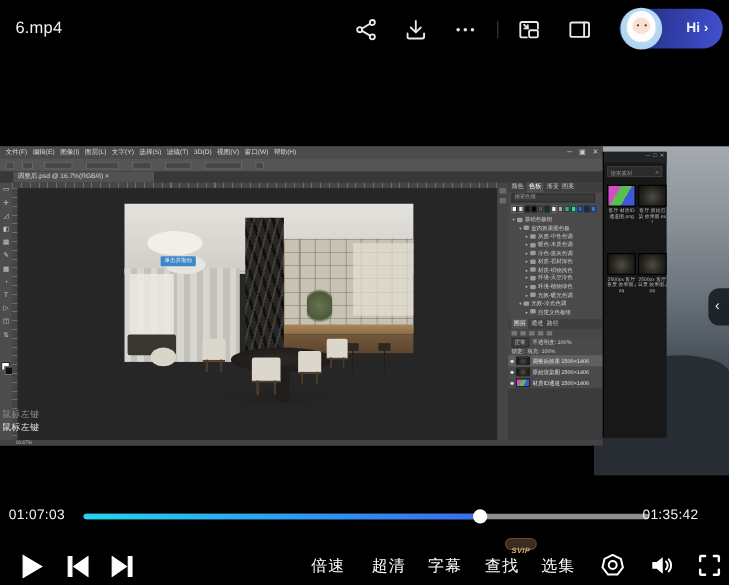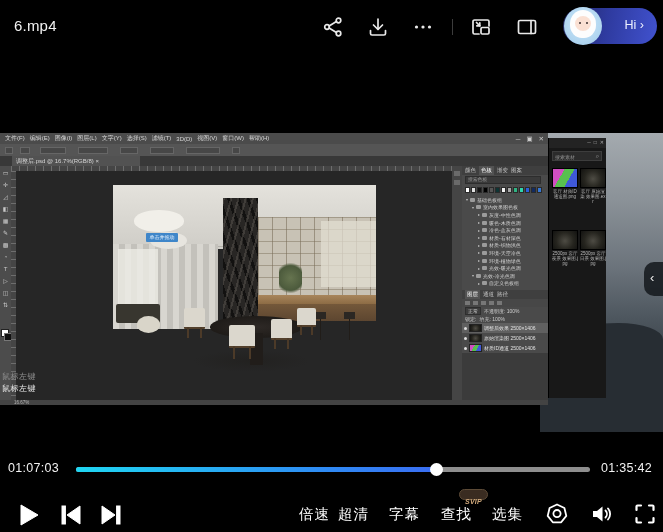--- a/index.html
+++ b/index.html
@@ -6,21 +6,21 @@
   #app{position:relative;width:663px;height:532px;background:#000;overflow:hidden;
        font-family:"Liberation Sans","DejaVu Sans",sans-serif;color:#fff;}
   .abs{position:absolute;}
   
   .title{left:14px;top:17px;font-size:15px;color:#f2f2f2;letter-spacing:.2px;}
   .topicon{top:16px;width:22px;height:22px;cursor:pointer;}
   .topicon svg{width:22px;height:22px;stroke:#e9e9e9;fill:none;stroke-width:1.7;stroke-linecap:round;stroke-linejoin:round;}
   .tdivider{left:452px;top:19px;width:1px;height:16px;background:#3c3c3c;}
   .pill{left:563px;top:8px;width:94px;height:36px;border-radius:18px;
         background:linear-gradient(100deg,#23285e 0%,#2e3a9e 45%,#4152cf 100%);}
-  .pill .hi{position:absolute;right:13px;top:10px;font-size:12.5px;color:#eef1ff;}
+  .pill .hi{position:absolute;right:13px;top:10px;font-size:12.5px;color:#eef1ff;font-weight:bold;}
   .avatar{position:absolute;left:1px;top:-1px;width:38px;height:38px;border-radius:50%;
           background:radial-gradient(circle at 50% 42%,#cfe9fa 0%,#aed4ef 70%,#9ec7e6 100%);overflow:hidden;}
   .hood{position:absolute;left:6px;top:3px;width:26px;height:28px;border-radius:50% 50% 46% 46%;background:#fdfdfd;}
   .face{position:absolute;left:11px;top:9px;width:16px;height:15px;border-radius:50%;background:#fae0d3;}
   .eye{position:absolute;top:15px;width:2px;height:2px;border-radius:50%;background:#3a3030;}
   
   #video{left:0;top:96px;width:663px;height:336px;background:#000;cursor:pointer;}
   
   .wallpaper{left:540px;top:37px;width:123px;height:299px;
      background:linear-gradient(180deg,#a4aaaf 0%,#8b9298 22%,#6b737b 45%,#4d565e 62%,#333b42 80%,#23292e 100%);}
@@ -127,21 +127,21 @@
   .chair:after{content:"";position:absolute;left:15%;top:100%;width:70%;height:60%;
      background:linear-gradient(90deg,#4c3a28 0 12%,transparent 12% 88%,#4c3a28 88%);}
   .floorsh{left:30%;top:78%;width:45%;height:10%;background:radial-gradient(ellipse,rgba(30,28,25,.45),transparent 70%);border-radius:50%;}
   .lamp1{left:8%;top:12%;width:19%;height:10%;background:#f1efe9;border-radius:50%;}
   .lamp2{left:14%;top:22%;width:14%;height:8%;background:#e7e5df;border-radius:50%;}
   .tooltip{position:absolute;left:146px;top:100px;width:32px;height:9px;background:#3f86c9;border-radius:1px;}
   .tooltip span{display:block;font-size:5px;line-height:9px;color:#eaf4ff;text-align:center;white-space:nowrap;}
   
   .time{top:461px;font-size:12.5px;color:#f2f2f2;letter-spacing:.3px;}
   .t-cur{left:8px;}
-  .t-tot{left:601px;}
+  .t-tot{left:584px;}
   .bar{left:76px;top:467px;width:514px;height:5px;border-radius:3px;background:#8e8e8e;cursor:pointer;}
   .bar .fill{position:absolute;left:0;top:0;height:5px;width:70%;border-radius:3px;
      background:linear-gradient(90deg,#1fd6f2 0%,#2f8af4 70%,#3a6df2 100%);}
   .bar .knob{position:absolute;left:calc(70% - 6px);top:-4px;width:13px;height:13px;border-radius:50%;background:#fff;}
   .ctl{top:503px;cursor:pointer;}
   .ctl svg{stroke:#fff;fill:#fff;}
   .cbtn{top:505px;font-size:14.5px;color:#fff;font-weight:500;cursor:pointer;letter-spacing:1px;}
   .svip{left:459px;top:489px;width:29px;height:11px;border-radius:5.5px;background:#3a2c21;border:1px solid #5c4a36;
         box-sizing:border-box;text-align:center;}
   .svip span{font-size:7px;line-height:9px;color:#d2aa7c;font-style:italic;font-weight:bold;letter-spacing:.3px;}
@@ -488,21 +488,21 @@
         <polygon points="20,1 20,19 7,10"></polygon>
     </svg>
   </div>
   <div class="abs ctl" style="left:100px;top:505px;">
     <svg width="22" height="20" viewBox="0 0 22 20">
       <polygon points="2,1 2,19 15,10"></polygon>
         <rect x="16.6" y="1" width="3.4" height="18"></rect>
     </svg>
   </div>
 
-  <div class="abs cbtn" style="left:299px;">倍速</div>
+  <div class="abs cbtn" style="left:283px;">倍速</div>
   <div class="abs cbtn" style="left:338px;">超清</div>
   <div class="abs cbtn" style="left:389px;">字幕</div>
   <div class="abs cbtn" style="left:441px;">查找</div>
   <div class="abs svip">
     <span>SVIP</span>
   </div>
   <div class="abs cbtn" style="left:492px;">选集</div>
 
   <div class="abs icbtn" style="left:545px;">
     <svg viewBox="0 0 24 24">

